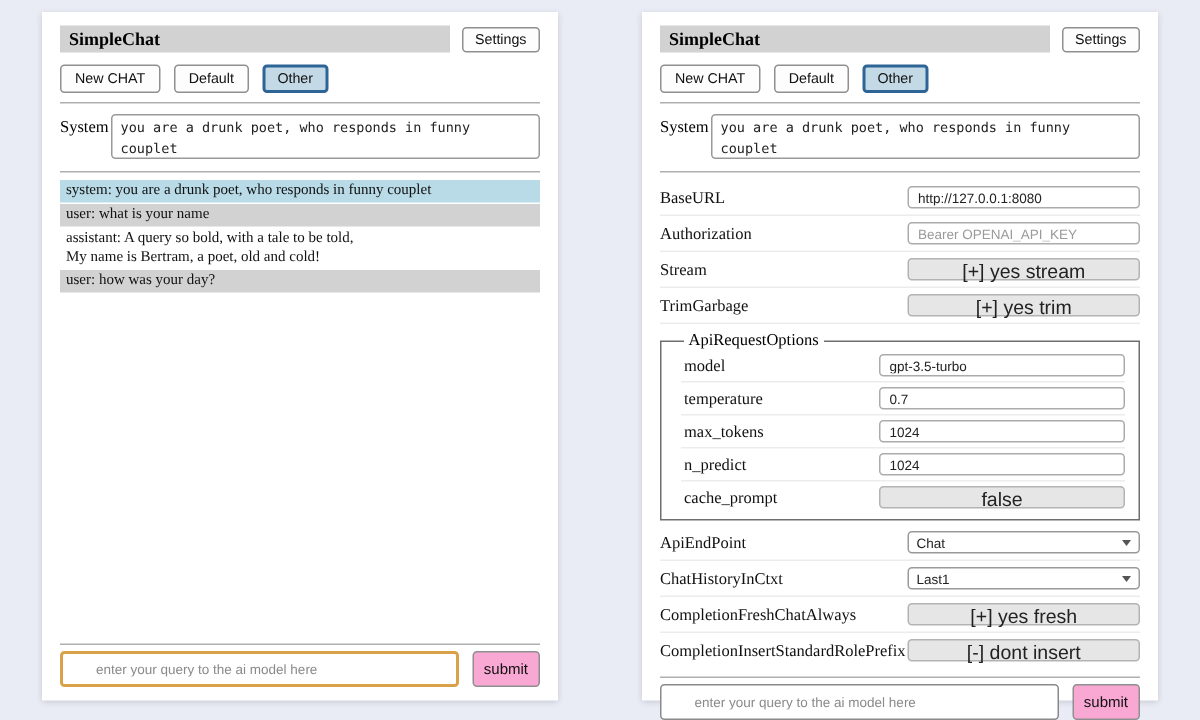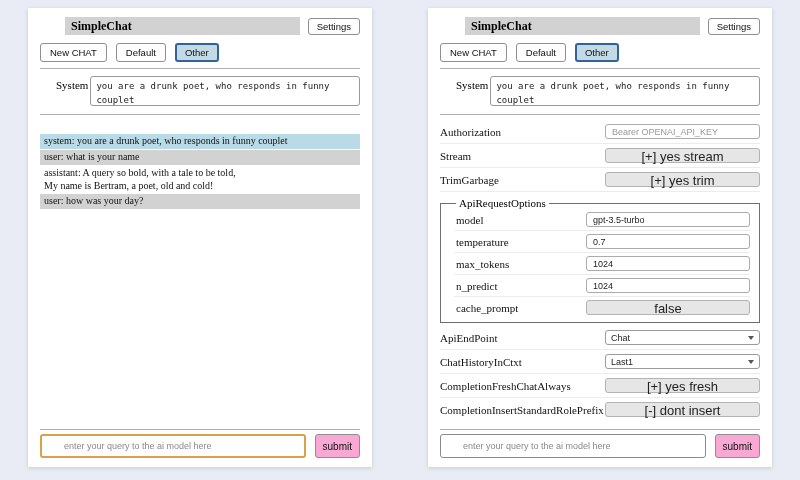--- a/index.html
+++ b/index.html
@@ -14,21 +14,21 @@
   }
   .panel {
     width: 344px;
     height: 459px;
     background: #ffffff;
     box-shadow: 0 1px 4px rgba(40,50,80,0.18);
     padding: 9px 12px 0 12px;
     display: flex;
     flex-direction: column;
   }
-  .panel-header { display: flex; gap: 8px; align-items: center; margin-left: 25px; }
+  .panel-header { display: flex; gap: 8px; align-items: center; }
   .title-bar {
     flex: 1;
     background: #d2d2d2;
     font-size: 12px;
     font-weight: bold;
     padding: 3px 6px 2px 6px;
     line-height: 1.1;
   }
   .btn {
     font-family: "Liberation Sans", sans-serif;
@@ -46,37 +46,37 @@
   .btn.tab-active {
     border: 2px solid #2f6496;
     background: #c3d9e6;
     padding: 2px 8px;
   }
   hr.divider {
     border: none;
     border-top: 1px solid #b0b0b0;
     margin: 6px 0 4px 0;
   }
-  .system-row { display: flex; gap: 2px; margin: 3px 0 2px 16px; align-items: flex-start; }
+  .system-row { display: flex; gap: 2px; margin: 3px 0 2px 0; align-items: flex-start; }
   .system-label { font-size: 11px; padding-top: 3px; }
   .system-textarea {
     flex: 1;
     height: 30px;
     resize: none;
     font-family: "DejaVu Sans Mono", monospace;
     font-size: 9px;
     line-height: 1.5;
     padding: 3px 5px;
     border: 1px solid #9a9a9a;
     border-radius: 3px;
     color: #222;
     overflow: hidden;
   }
   
-  .messages { margin-top: 15px; }
+  .messages { margin-top: 1px; }
   .msg {
     font-size: 10px;
     line-height: 1.28;
     padding: 1px 4px;
     margin-bottom: 1px;
     white-space: pre-line;
     color: #111;
   }
   .msg-system { background: #b9dbe7; }
   .msg-user { background: #d2d2d2; }
@@ -218,20 +218,26 @@
   </div>
   <hr class="divider">
   <div class="system-row">
     <span class="system-label">System</span>
     <textarea class="system-textarea" spellcheck="false" style="">you are a drunk poet, who responds in funny couplet</textarea>
   </div>
   <hr class="divider">
 
   <div class="settings">
 
+    <div class="setting-row">
+      <span class="setting-label">BaseURL</span>
+      <span class="setting-control">
+        <input type="text" class="text-input" spellcheck="false" value="http://127.0.0.1:8080" style="">
+      </span>
+    </div>
 
     <div class="setting-row">
       <span class="setting-label">Authorization</span>
       <span class="setting-control">
         <input type="text" class="text-input" spellcheck="false" placeholder="Bearer OPENAI_API_KEY" style="">
       </span>
     </div>
 
     <div class="setting-row">
       <span class="setting-label">Stream</span>

